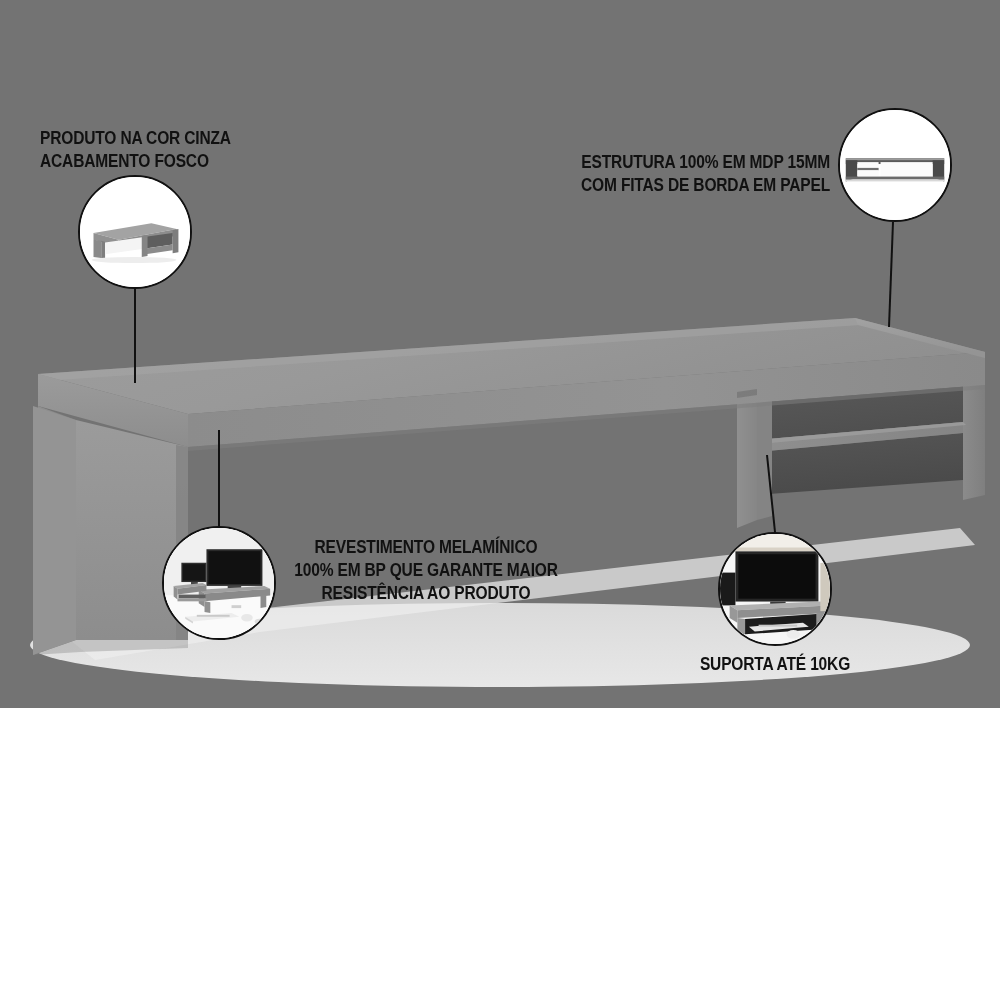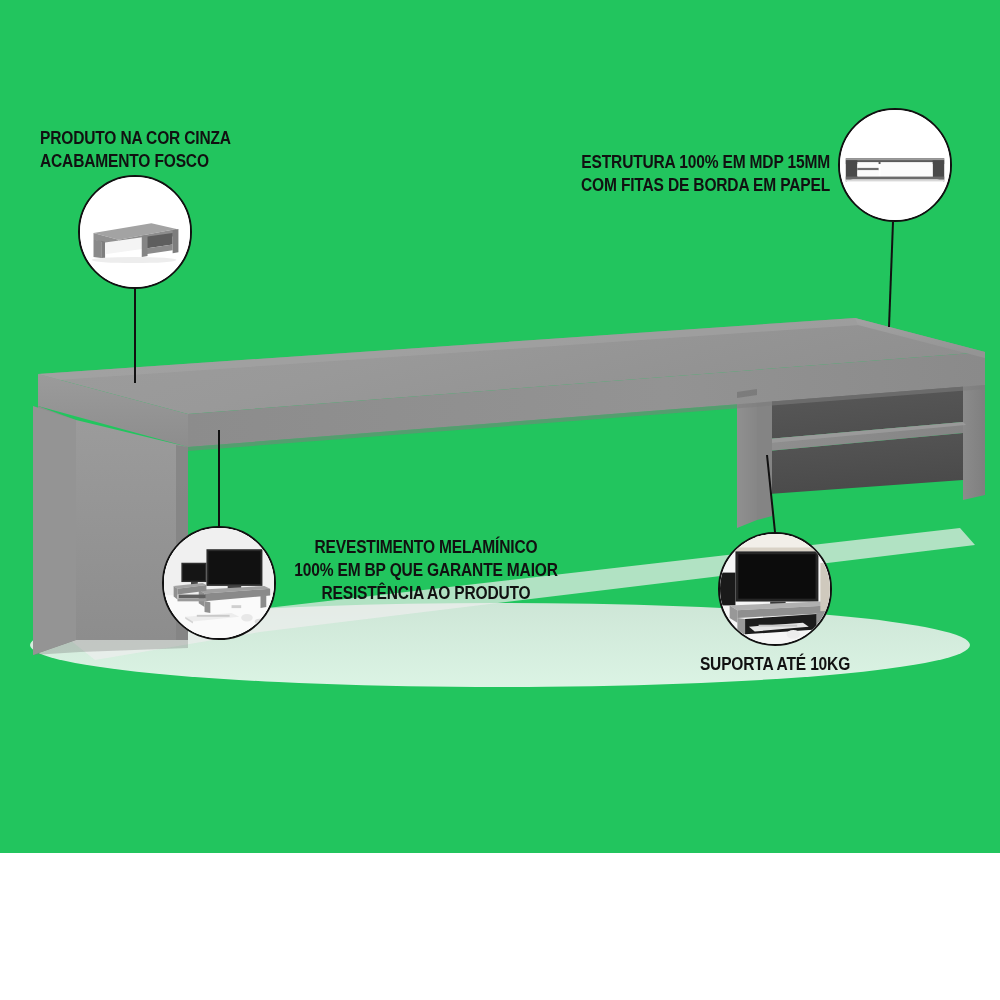--- a/index.html
+++ b/index.html
@@ -12,22 +12,22 @@
     background: #ffffff;
     font-family: "Liberation Sans", sans-serif;
     overflow: hidden;
     position: relative;
   }
 
   #stage {
     position: absolute;
     left: 0; top: 0;
     width: 1000px;
-    height: 853px;
-    background: #22c55e;
+    height: 708px;
+    background: #737373;
   }
 
   
   #product-svg {
     position: absolute;
     left: 0; top: 0;
     width: 1000px;
     height: 1000px;
   }
 

